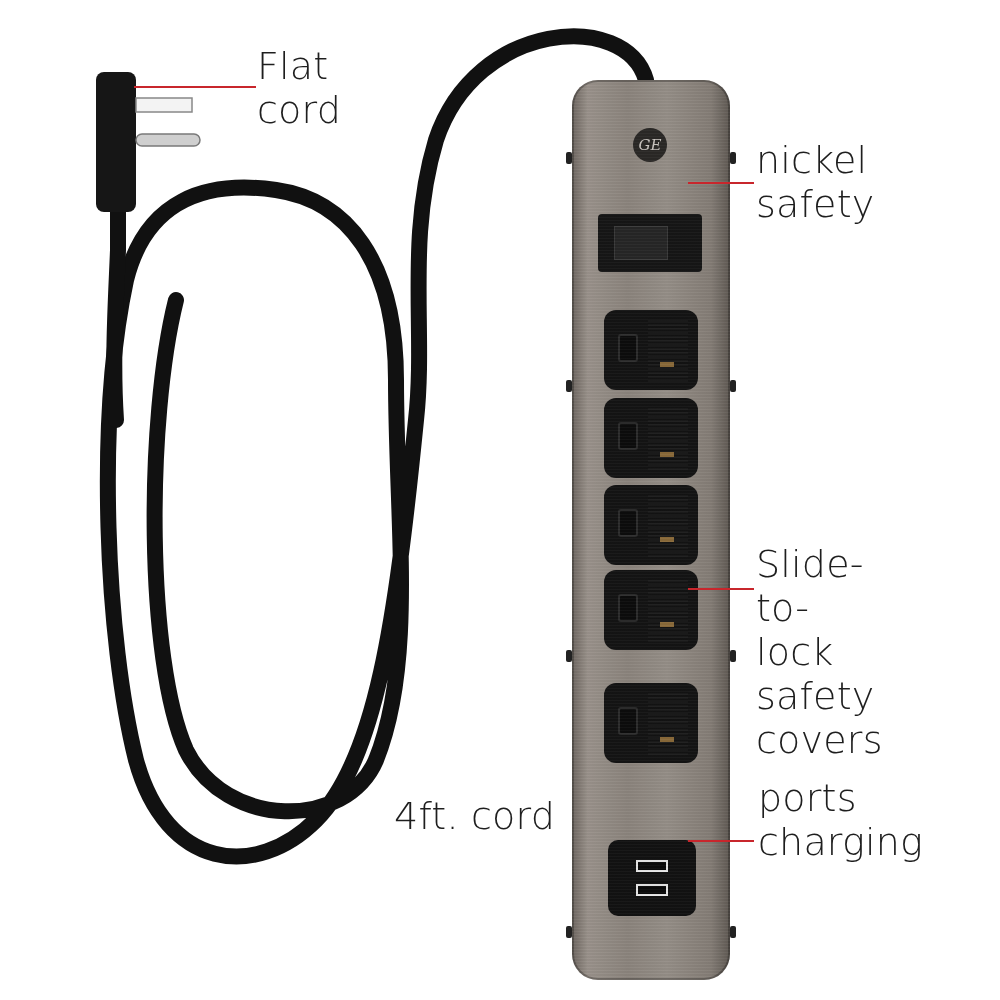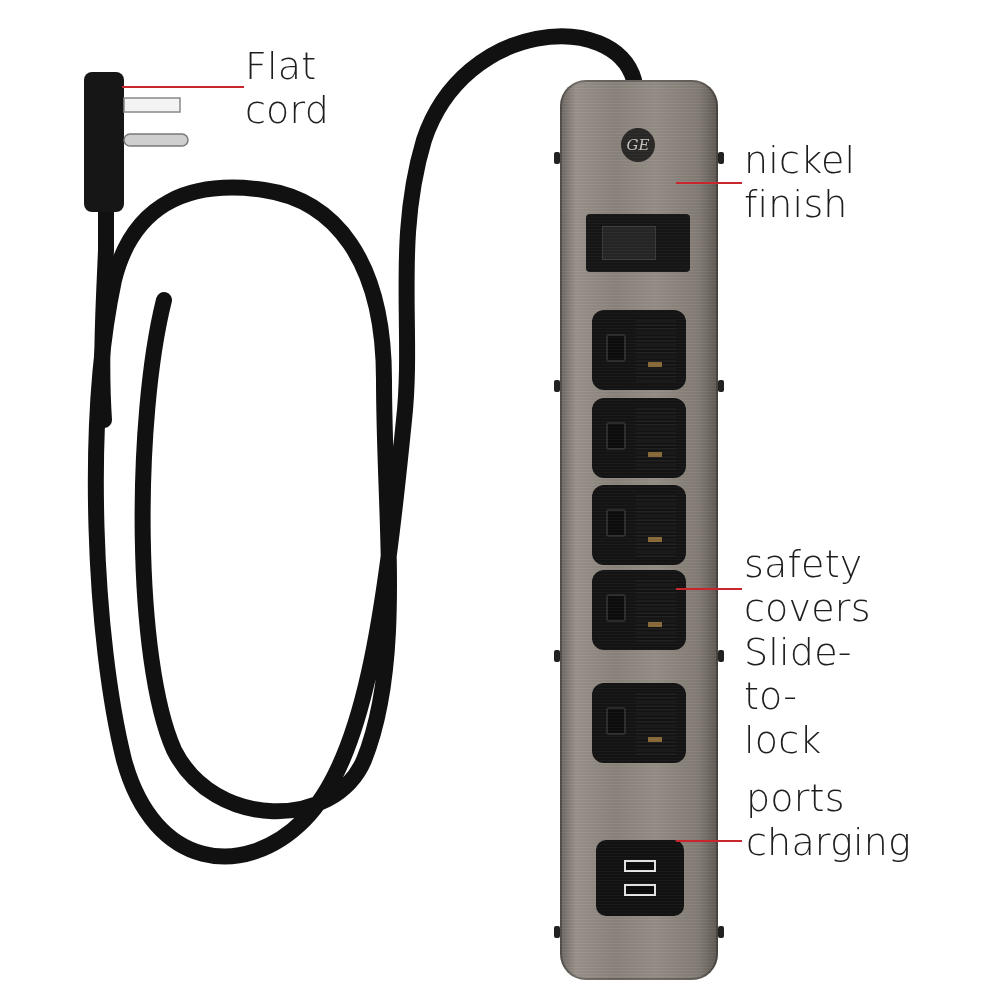--- a/index.html
+++ b/index.html
@@ -1,17 +1,17 @@
 <!DOCTYPE html>
 <html><head>
 <meta charset="utf-8">
 <style>
   html, body { margin:0; padding:0; background:#ffffff; }
   body { width:1000px; height:1000px; position:relative; overflow:hidden; font-family:"DejaVu Sans", sans-serif; }
-  .scene { position:absolute; left:4px; top:0; width:840px; height:1000px;border-radius:29px; }
+  .scene { position:absolute; left:16px; top:0; width:840px; height:1000px;border-radius:29px; }
   .label { position:absolute; color:#1e1e1e; font-size:38px; line-height:44px; font-weight:300; letter-spacing:0.2px; }
   .leader { position:absolute; height:2px; background:#c8262c; }
   .strip { position:absolute; left:556px; top:80px; width:158px; height:900px; border-radius:26px;
            background:linear-gradient(90deg,#6e6761 0%,#9a928b 10%,#8b847d 35%,#958e87 60%,#847d76 88%,#5f5953 100%);
            box-shadow: inset 0 0 0 2px rgba(0,0,0,0.25); }
   .strip::after { content:""; position:absolute; inset:0; border-radius:26px;
            background:repeating-linear-gradient(0deg, rgba(255,255,255,0.03) 0 1px, rgba(0,0,0,0.03) 1px 3px); }
   .logo { position:absolute; left:61px; top:48px; width:34px; height:34px; border-radius:50%; background:#2a2826;
           color:#c9c4bf; font-family:"DejaVu Serif", serif; font-style:italic; font-size:15px; line-height:34px; text-align:center; }
   .switch { position:absolute; left:26px; top:134px; width:104px; height:58px; background:#161616; border-radius:4px; }
@@ -90,28 +90,29 @@
   </div>
 
   <div class="leader" style="left:118px;top:86px;width:122px"></div>
   <div class="label" style="left:241px;top:44px">
     <div>Flat</div>
     <div>cord</div>
   </div>
 
   <div class="leader" style="left:672px;top:182px;width:66px"></div>
   <div class="label" style="left:740px;top:138px">
-    <div>nickel finish</div>
+    <div>nickel safety</div>
   </div>
 
   <div class="leader" style="left:672px;top:588px;width:66px"></div>
   <div class="label" style="left:740px;top:542px">
+    <div>Slide-to-lock</div>
     <div>safety covers</div>
-    <div>Slide-to-lock</div>
   </div>
 
+  <div class="label" style="left:378px;top:794px">4ft. cord</div>
 
   <div class="leader" style="left:672px;top:840px;width:66px"></div>
   <div class="label" style="left:742px;top:776px">
     <div>ports</div>
     <div>charging</div>
   </div>
 </div>
 
 </body></html>

